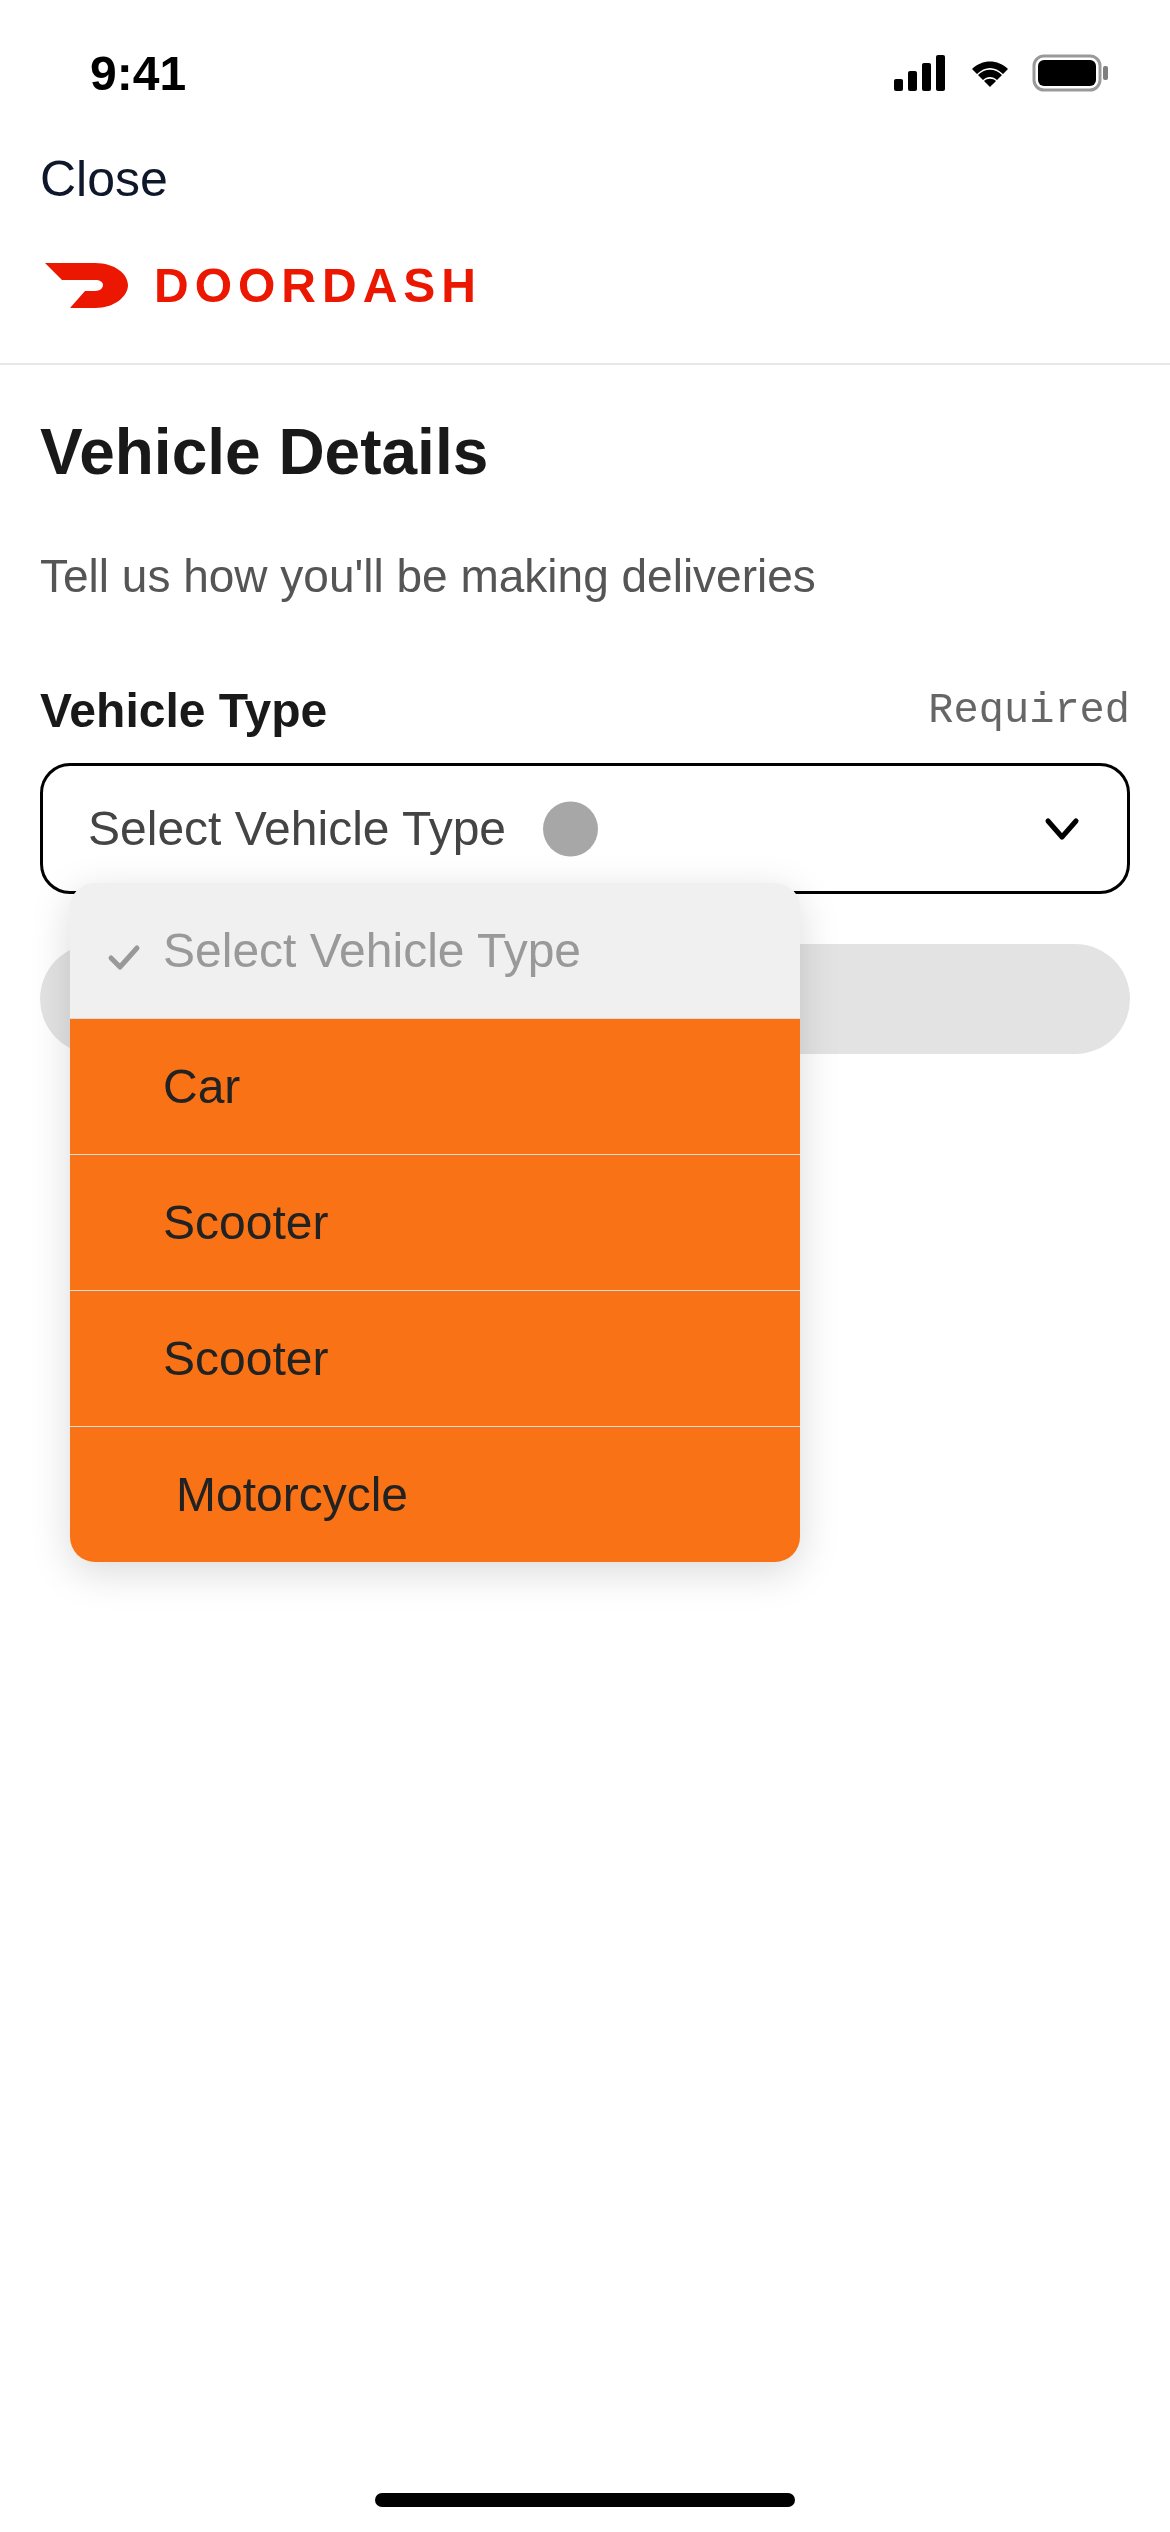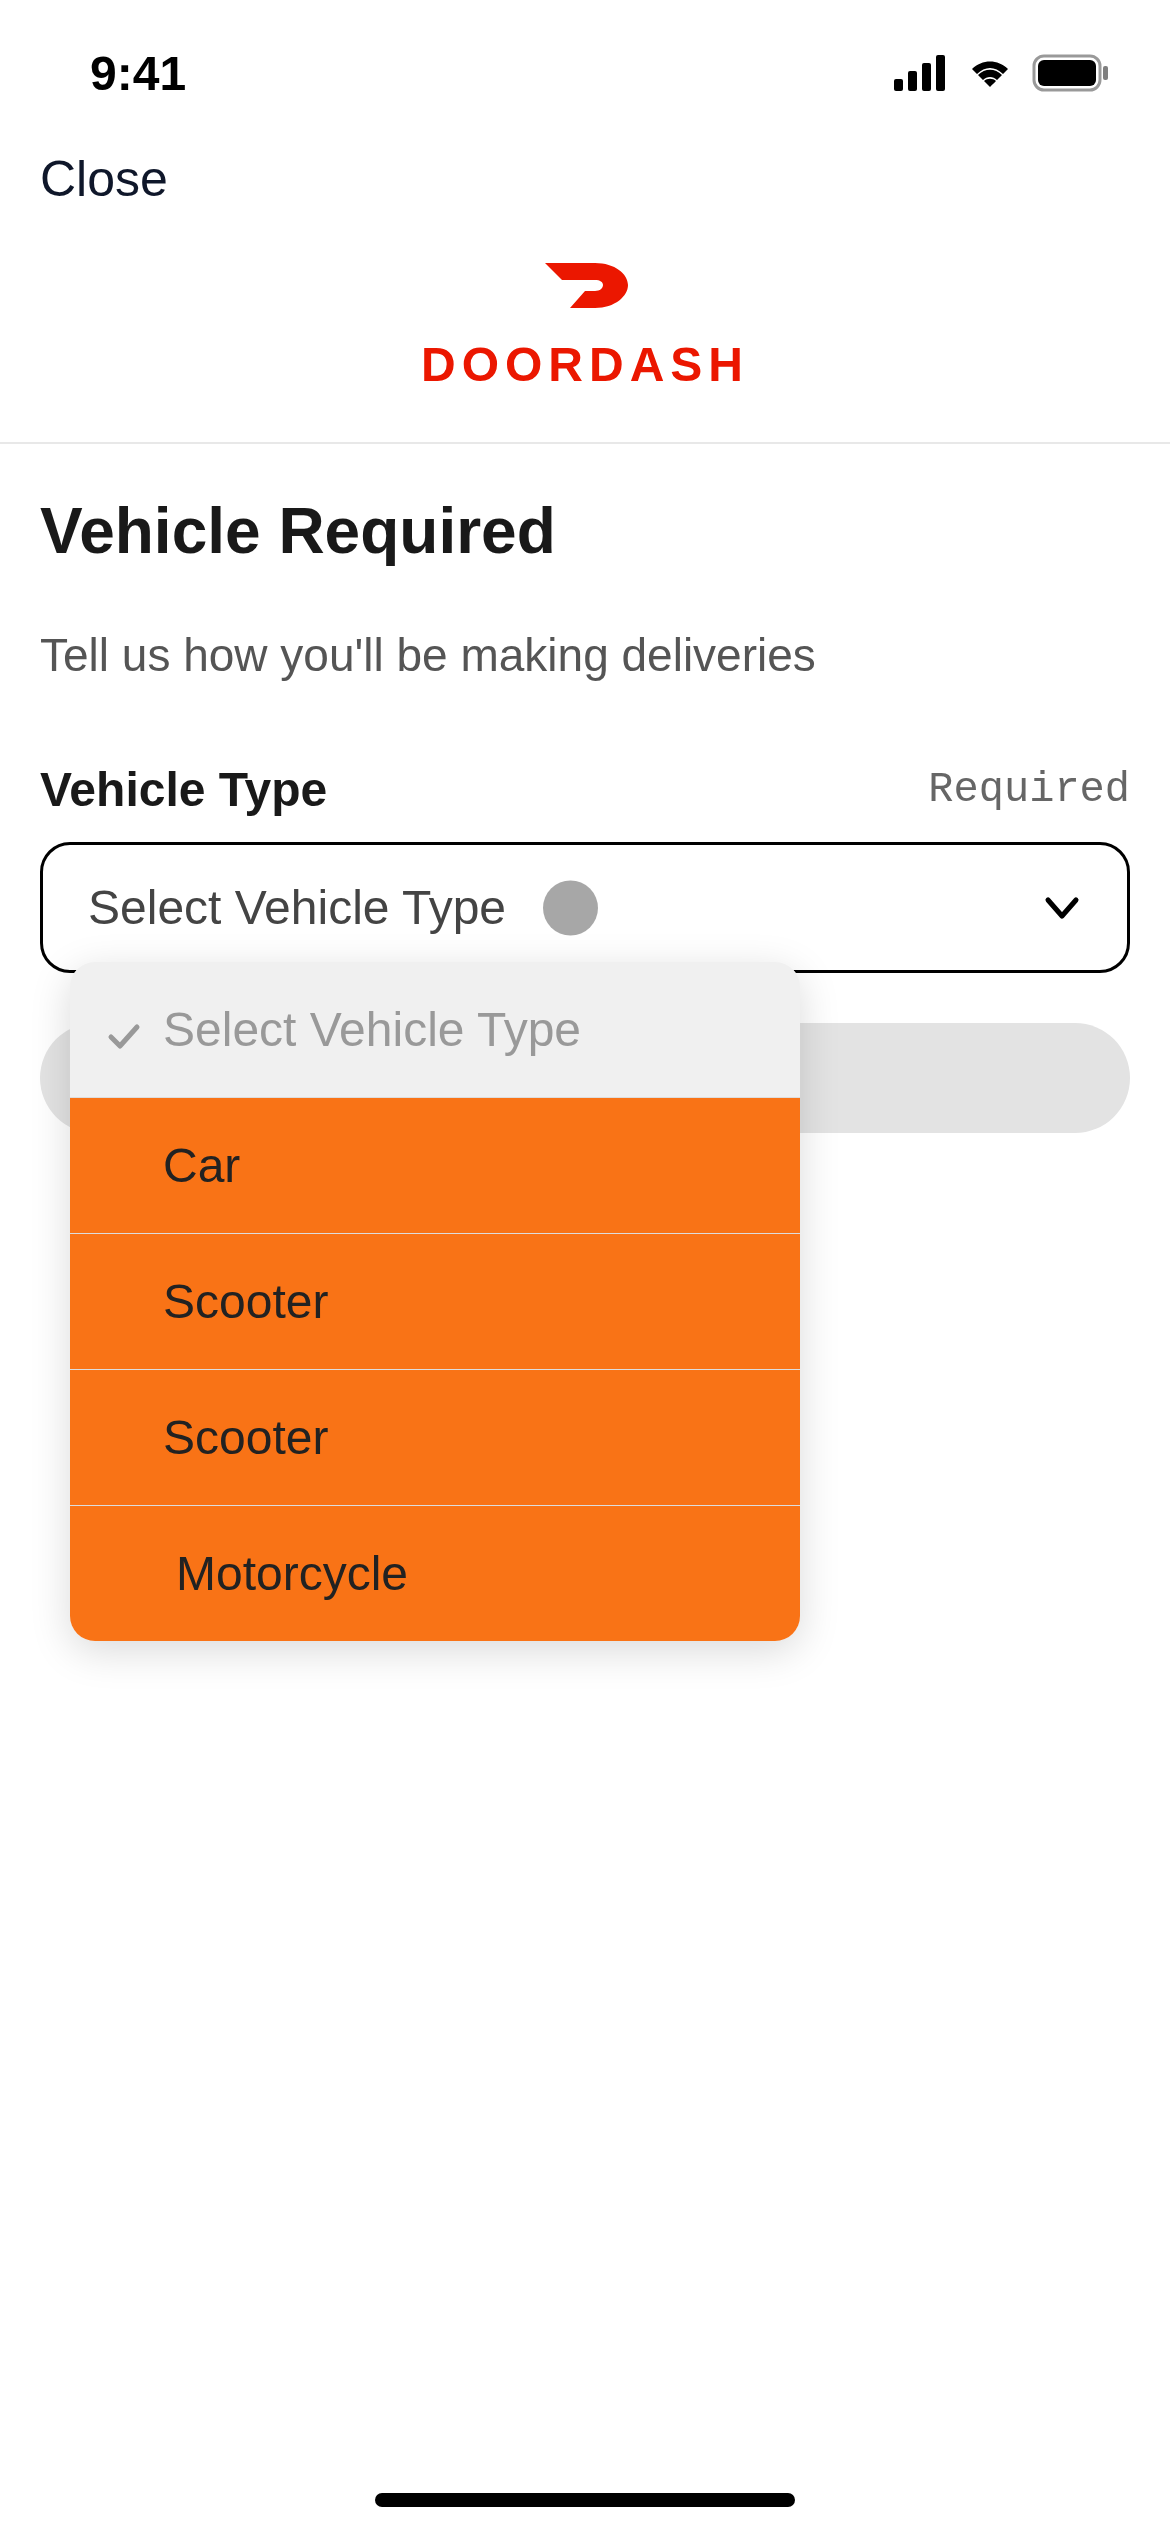--- a/index.html
+++ b/index.html
@@ -55,21 +55,20 @@
       font-weight: 400;
       cursor: pointer;
     }
     
     
     .logo-section {
       display: flex;
       align-items: center;
       padding: 0 40px 50px 40px;
       gap: 24px;
-      flex-direction: column;
     }
     
     .logo-icon {
       width: 90px;
       height: 55px;
     }
     
     .logo-text {
       color: #eb1700;
       font-size: 48px;
@@ -270,21 +269,21 @@
     <svg width="90" height="55" viewBox="0 0 90 55">
       <path d="M 5 5 L 55 5 C 75 5 88 16 88 27 C 88 38 75 50 55 50 L 30 50 L 45 33 L 55 33 C 60 33 63 30 63 27 C 63 24 60 22 55 22 L 22 22 Z" fill="#eb1700"></path>
     </svg>
   </span>
   <span class="logo-text">DOORDASH</span>
 </div>
 
 <div class="divider"></div>
 
 <div class="main-content">
-  <h1 class="page-title">Vehicle Required</h1>
+  <h1 class="page-title">Vehicle Details</h1>
   <p class="page-subtitle">Tell us how you'll be making deliveries</p>
 
   <div class="field-header">
     <span class="field-label">Vehicle Type</span>
     <span class="field-required">Required</span>
   </div>
 
   <div class="dropdown-container">
     <div class="select-field">
       <span class="select-placeholder">Select Vehicle Type</span>

